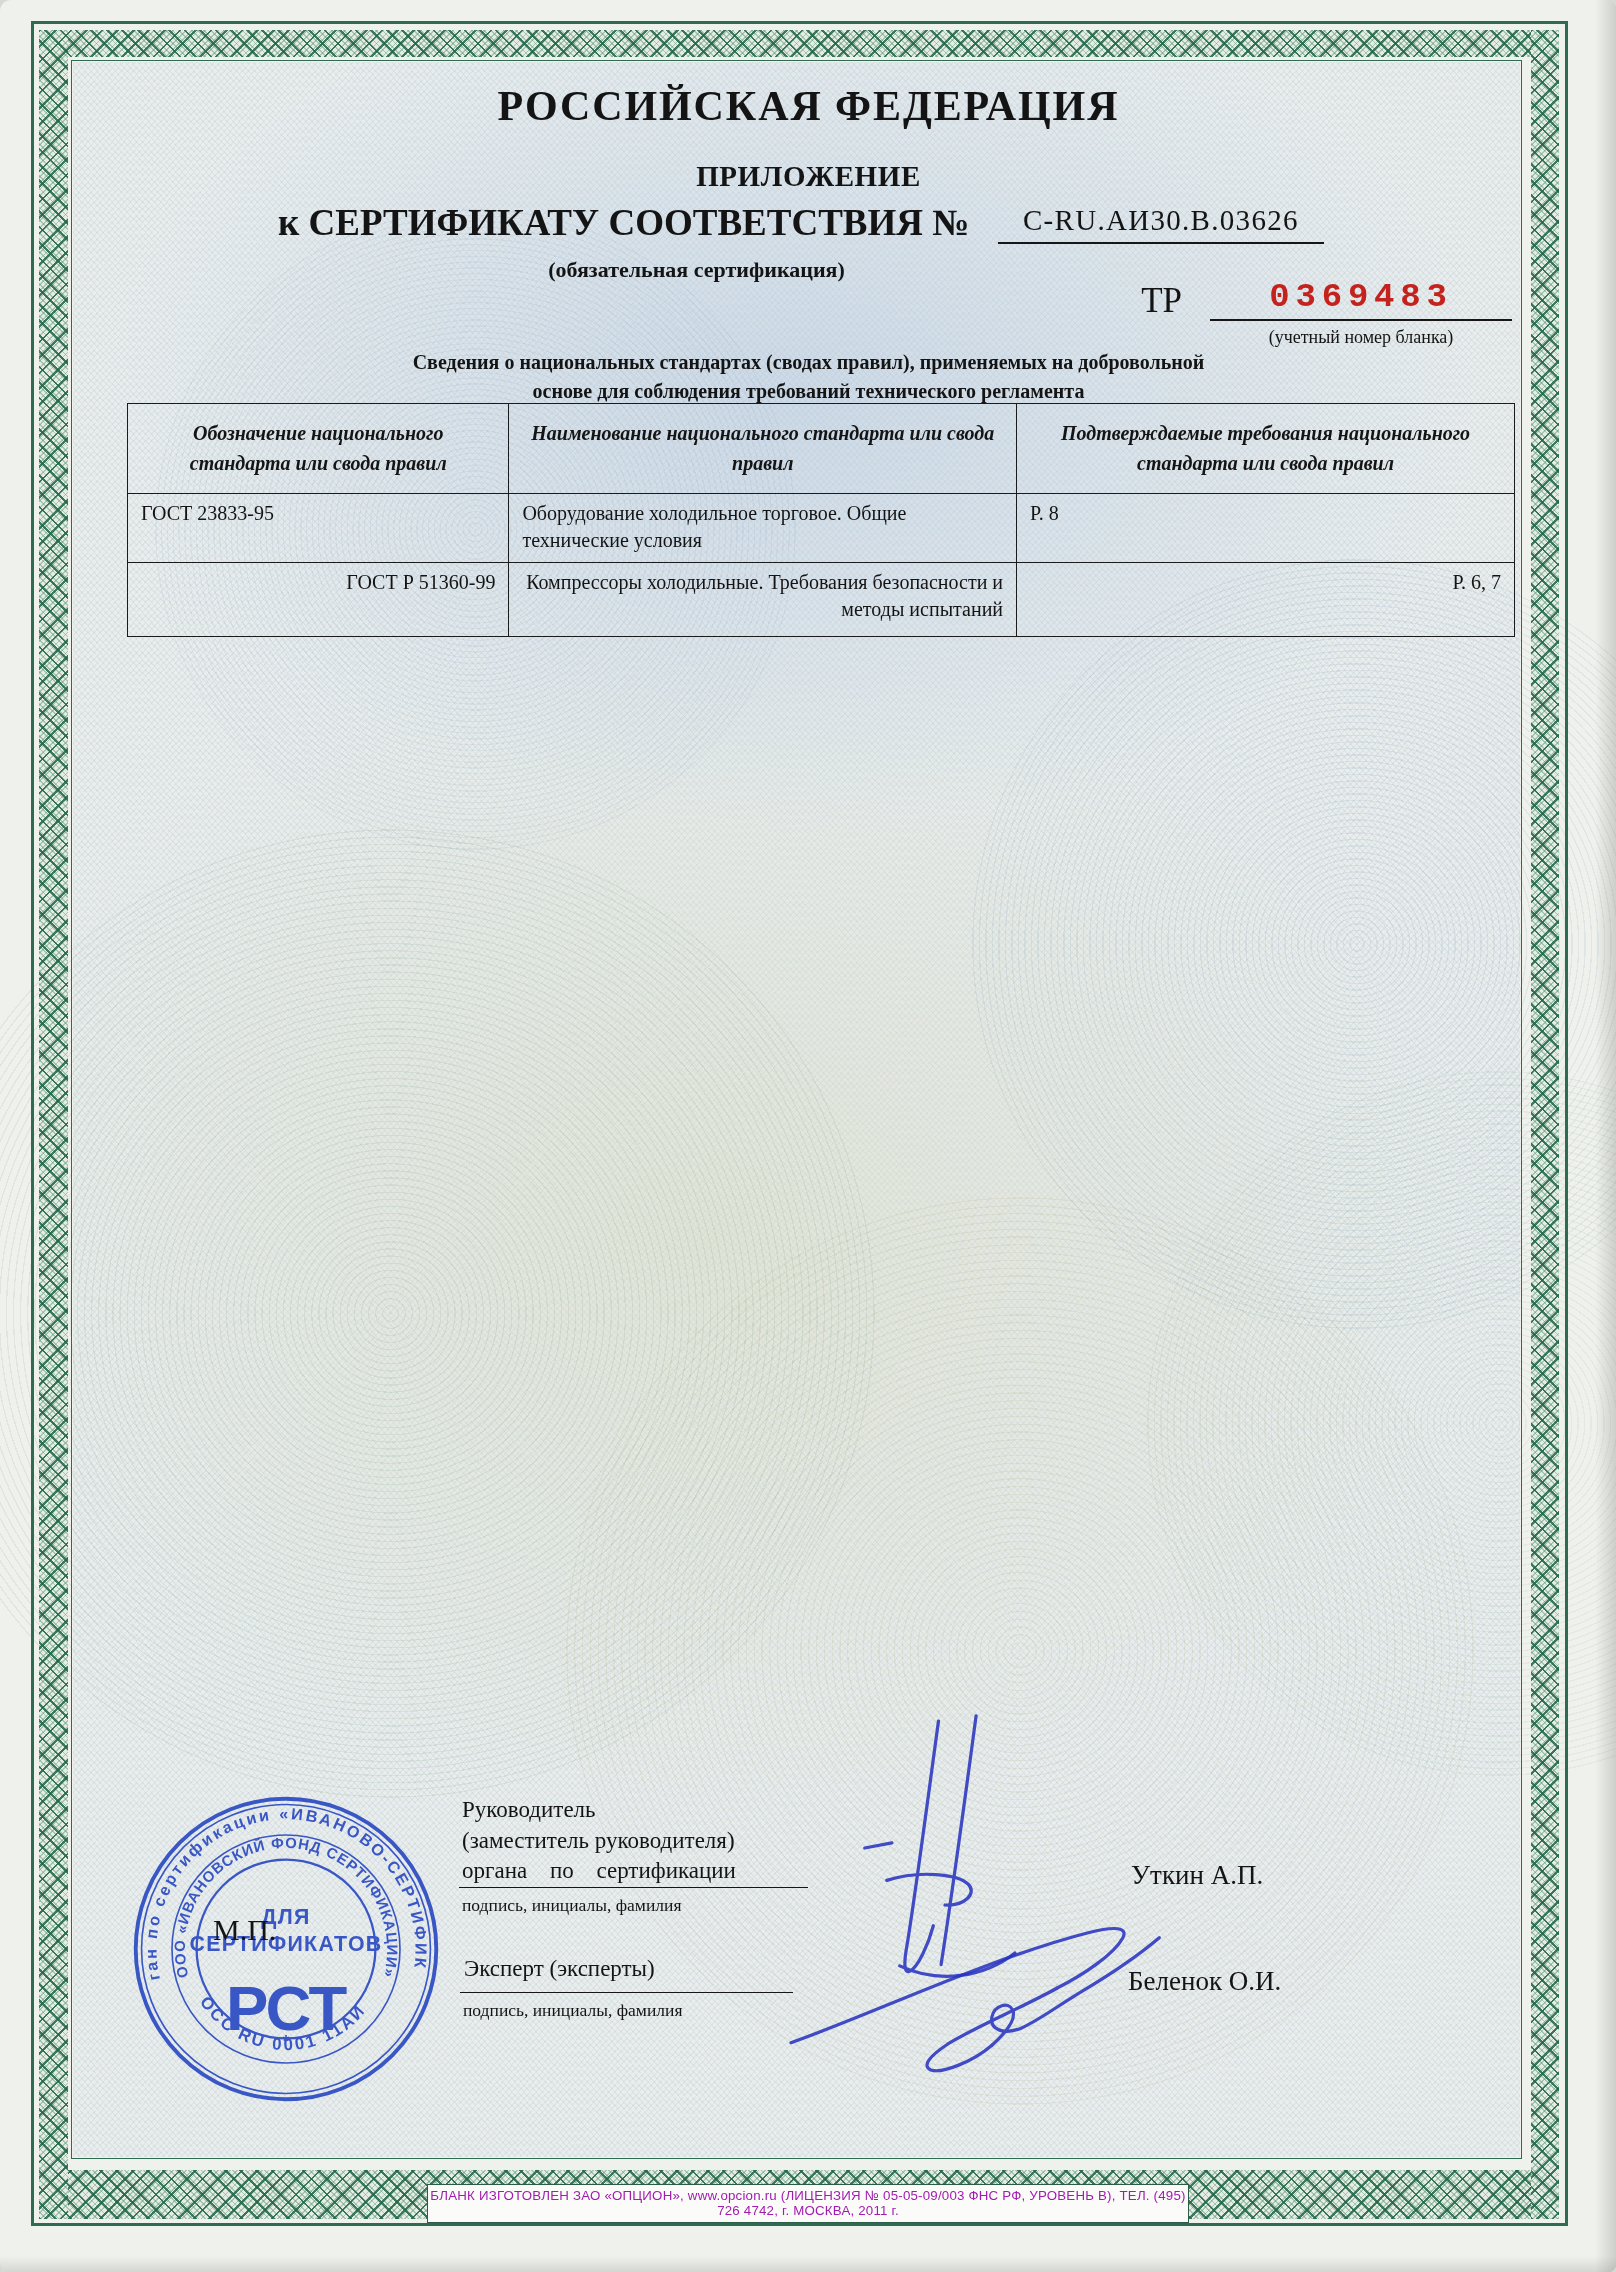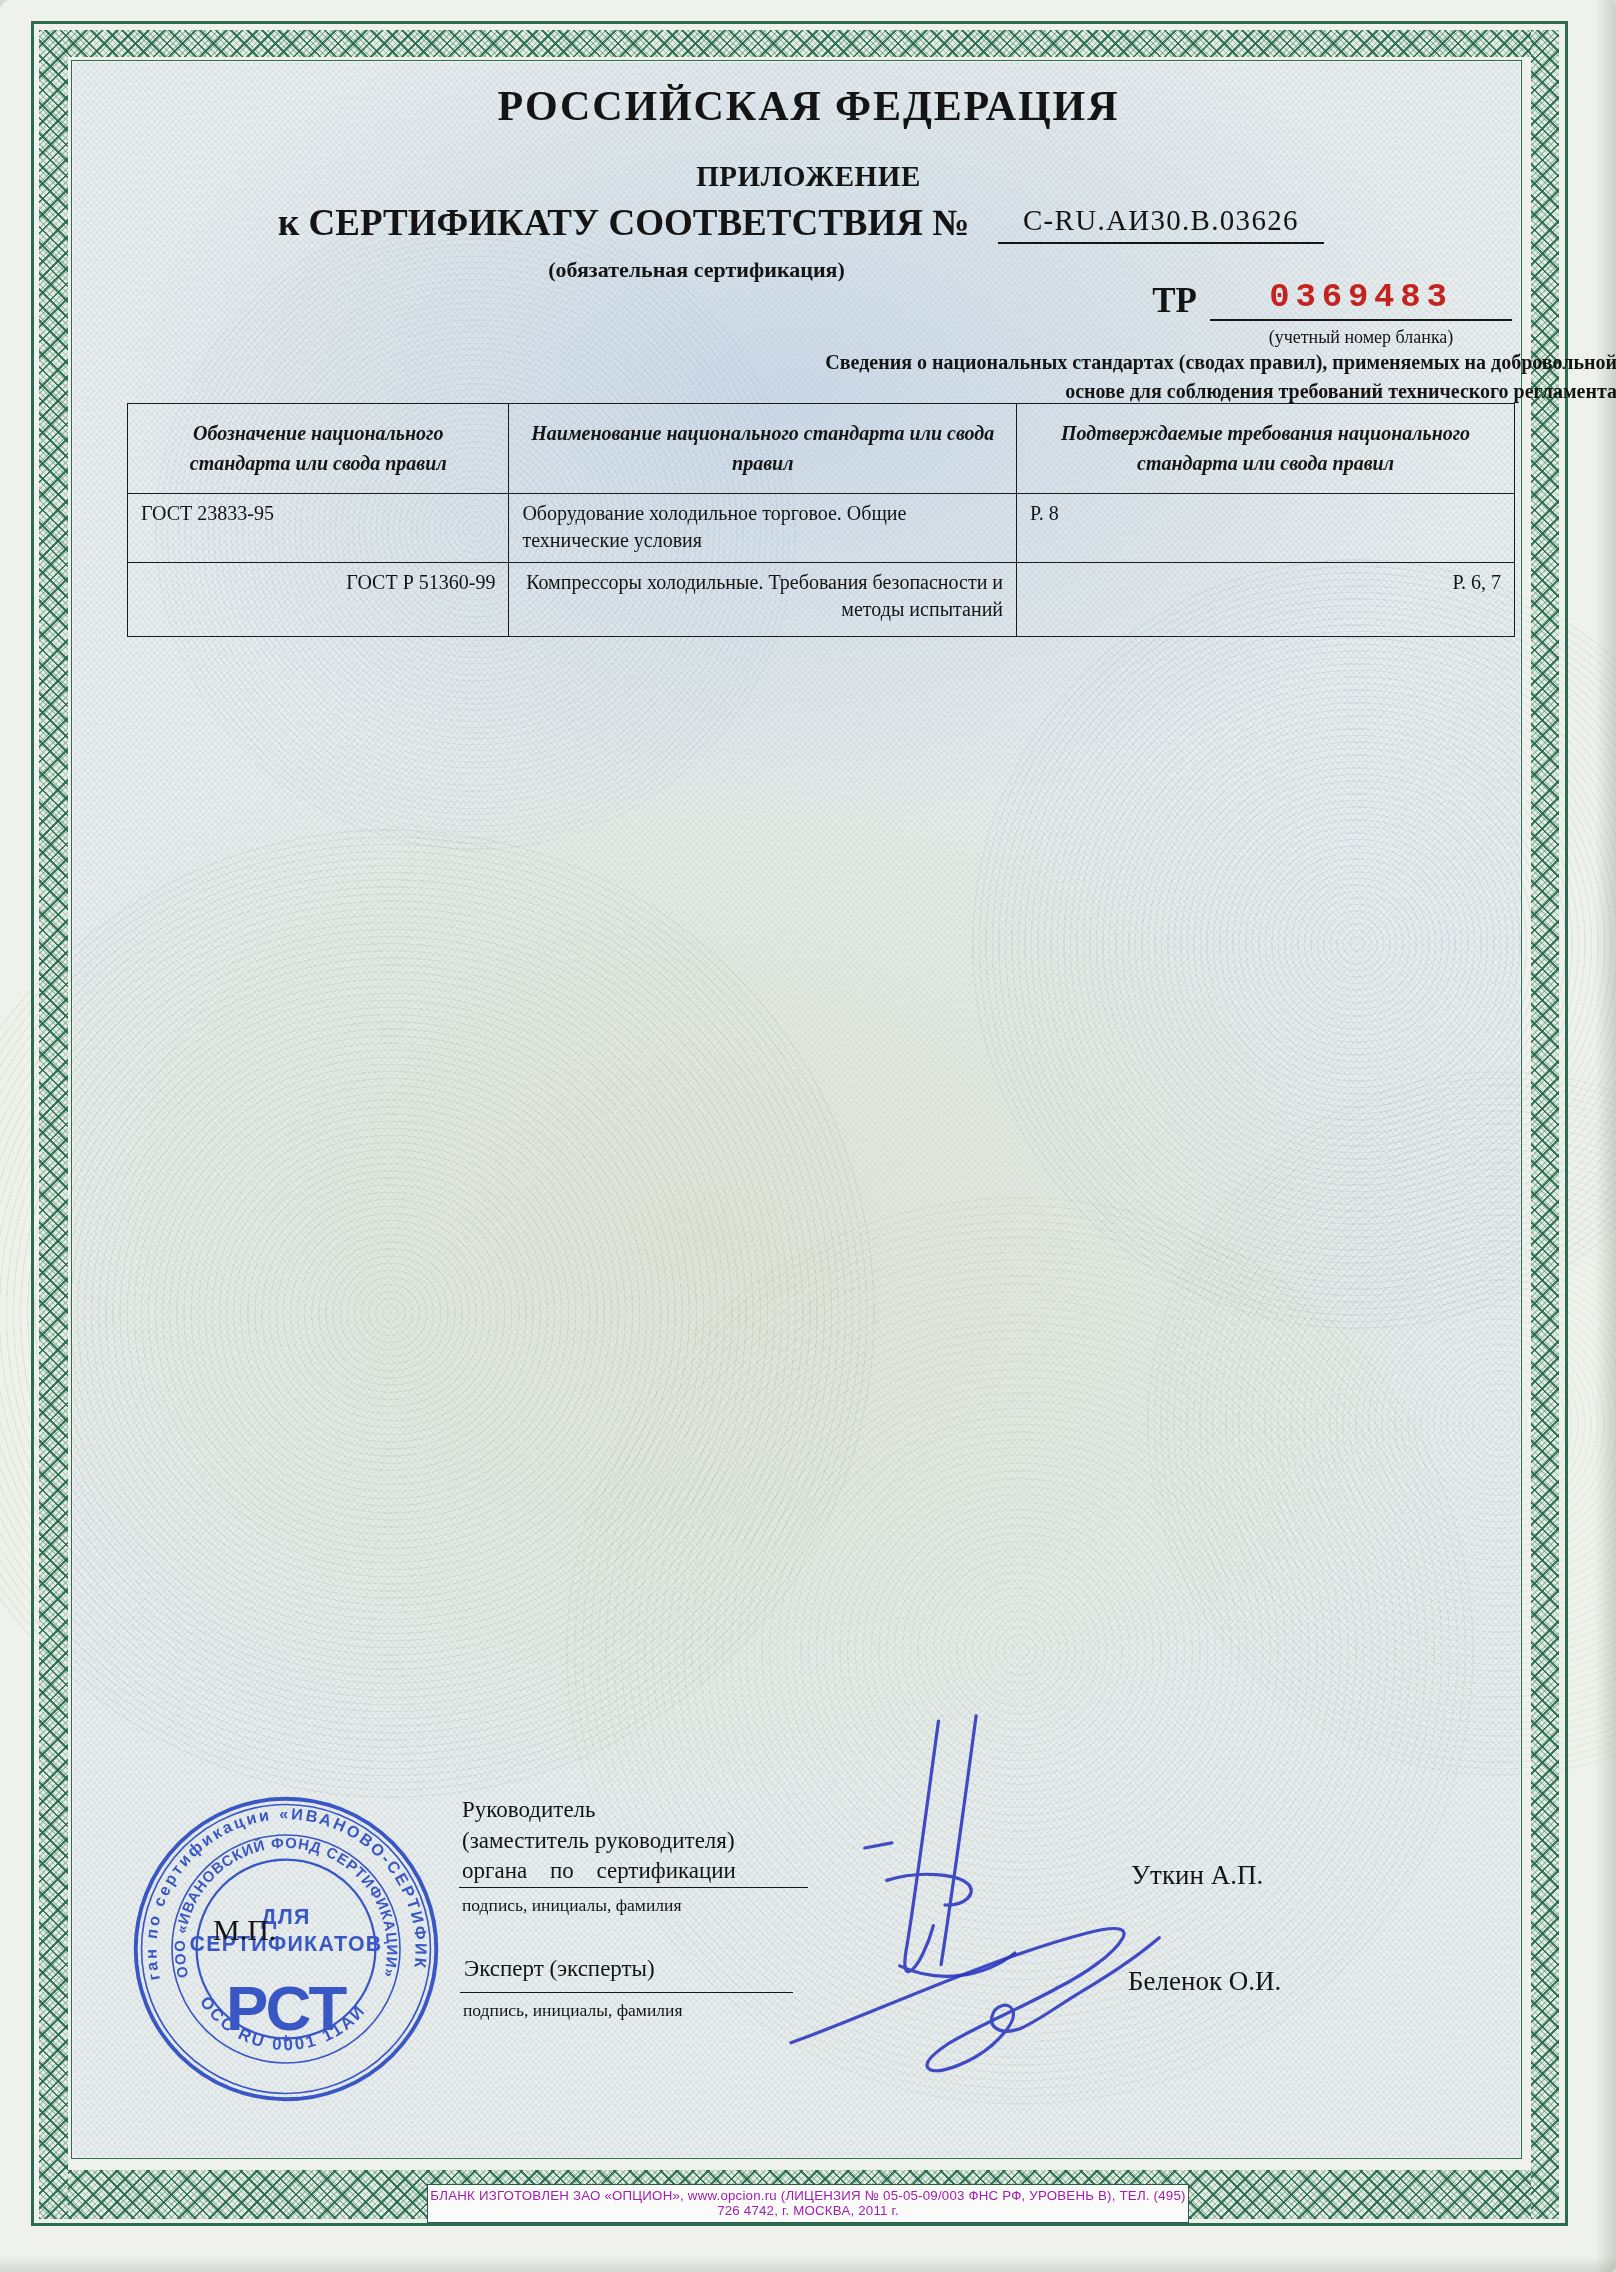--- a/index.html
+++ b/index.html
@@ -53,27 +53,27 @@
     font-size:42px;font-weight:700;letter-spacing:1.9px;}
   .t-app{position:absolute;top:160px;left:0;width:100%;text-align:center;
     font-size:29px;font-weight:700;letter-spacing:0.6px;}
   .cert-row{position:absolute;top:201px;left:278px;display:flex;align-items:flex-end;}
   .cert-prefix{font-size:37px;font-weight:700;white-space:nowrap;}
   .cert-number{margin-left:28.5px;font-size:29px;letter-spacing:1.3px;white-space:nowrap;
     border-bottom:2.6px solid #161616;padding:0 25px 5.2px;}
   .cert-kind{position:absolute;top:257px;left:278px;width:837px;text-align:center;
     font-size:22px;font-weight:700;}
   .tr-row{position:absolute;top:278px;right:105px;display:flex;align-items:flex-end;}
-  .tr-label{font-size:35px;font-weight:700;margin-right:13px;}
+  .tr-label{font-size:35px;font-weight:400;margin-right:28px;}
   .blank-num{width:302px;text-align:center;
     font-family:"Liberation Mono","DejaVu Sans Mono",monospace;font-weight:700;
     font-size:34px;color:#c4231d;letter-spacing:5.8px;
     border-bottom:2.6px solid #161616;padding-bottom:2.6px;}
   .blank-caption{position:absolute;top:327px;right:105px;width:302px;text-align:center;font-size:18px;}
-  .intro{position:absolute;top:348px;left:0;width:100%;text-align:right;
+  .intro{position:absolute;top:348px;left:0;width:100%;text-align:center;
     font-size:20px;font-weight:700;line-height:1.45;}
   
   .std-table{position:absolute;top:403px;left:127px;width:1388px;border-collapse:collapse;}
   .std-table th,.std-table td{border:1.9px solid #1b1b1b;font-size:20px;vertical-align:top;}
   .std-table th{font-weight:700;text-align:center;padding:14.3px 17px;line-height:1.5;vertical-align:middle;font-style:italic;}
   .std-table td{padding:6.5px 13px 7.8px;line-height:1.35;}
   .std-table tr.r2 td{padding-bottom:13px;text-align:right;}
   .c1{width:27.5%;} .c2{width:36.6%;} .c3{width:35.9%;}
   
   .head-role{position:absolute;left:462px;top:1795px;font-size:23px;line-height:1.33;}

